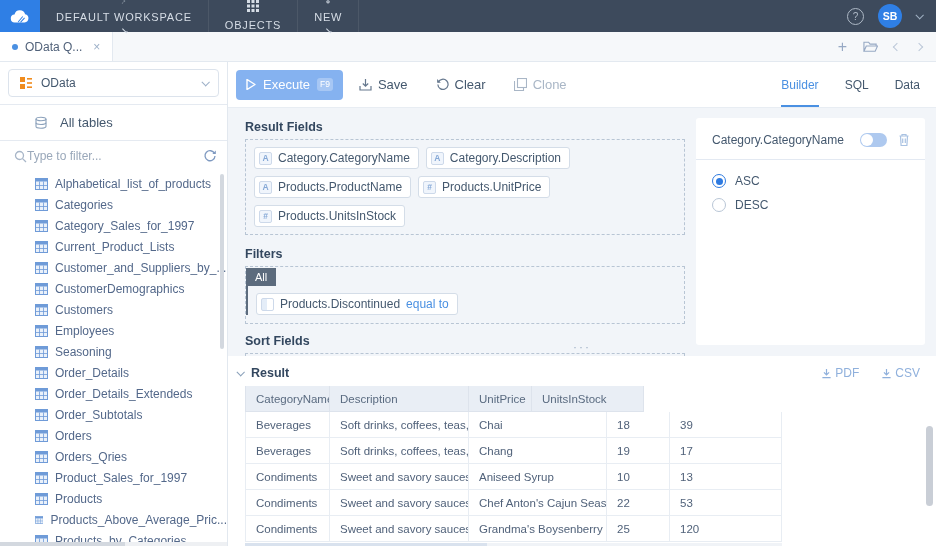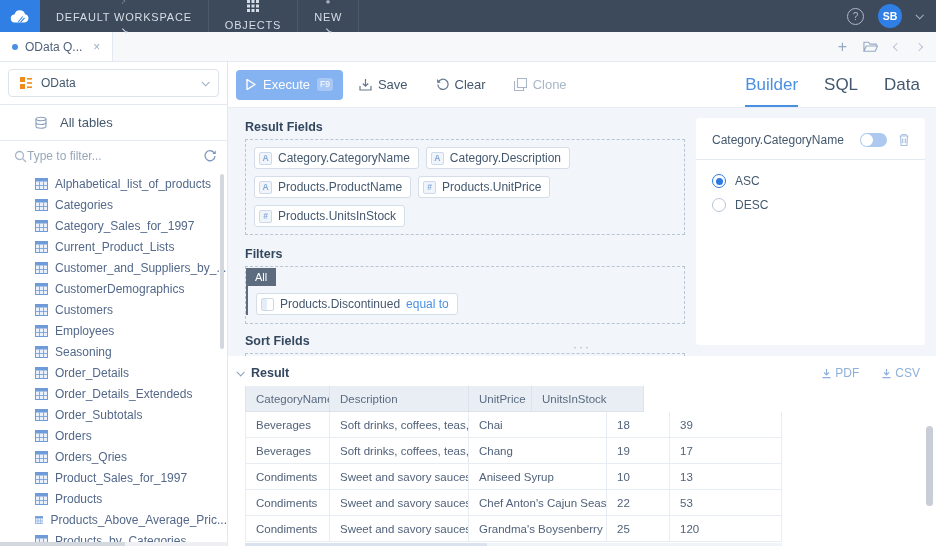--- a/index.html
+++ b/index.html
@@ -64,21 +64,21 @@
   
   .toolbar { height:46px; display:flex; align-items:center; gap:4px; padding:0 16px 0 8px;
     border-bottom:1px solid #e8edf3; background:#fff; }
   .btn-execute { height:30px; background:#85b2f0; border:none; border-radius:4px; color:#fff; font-size:13px;
     display:flex; align-items:center; gap:7px; padding:0 10px; cursor:pointer; font-family:inherit; }
   .kbd-badge { background:rgba(255,255,255,.28); border-radius:3px; font-size:8.5px; padding:2px 3px; line-height:1; }
   .tool-btn { display:flex; align-items:center; gap:6px; font-size:13px; color:#44586e; padding:0 12px;
     background:none; border:none; cursor:pointer; font-family:inherit; }
   .tool-btn.disabled { color:#a9b6c6; }
   .mode-tabs { margin-left:auto; display:flex; gap:26px; height:100%; align-items:center; }
-  .mode-tab { font-size:17px; color:#44586e; cursor:pointer; height:100%; display:flex; align-items:center;
+  .mode-tab { font-size:12px; color:#44586e; cursor:pointer; height:100%; display:flex; align-items:center;
     border-bottom:2px solid transparent; padding-top:2px; }
   .mode-tab.active { color:#4a90e2; border-bottom-color:#4a90e2; }
 
   
   .builder { height:248px; background:#f2f5f9; position:relative; padding:10px 0 0 17px; }
   .section-label { font-size:12.5px; font-weight:bold; color:#33475f; margin:2px 0 5px; }
   .dashed-box { width:440px; border:1px dashed #b8c5d4; padding:7px 8px; }
   .chip-wrap { display:flex; flex-wrap:wrap; gap:7px; }
   .chip { display:inline-flex; align-items:center; gap:6px; background:#fff; border:1px solid #d4dde8;
     border-radius:3px; height:22px; padding:0 8px 0 4px; font-size:12px; color:#44586e; cursor:pointer; }

